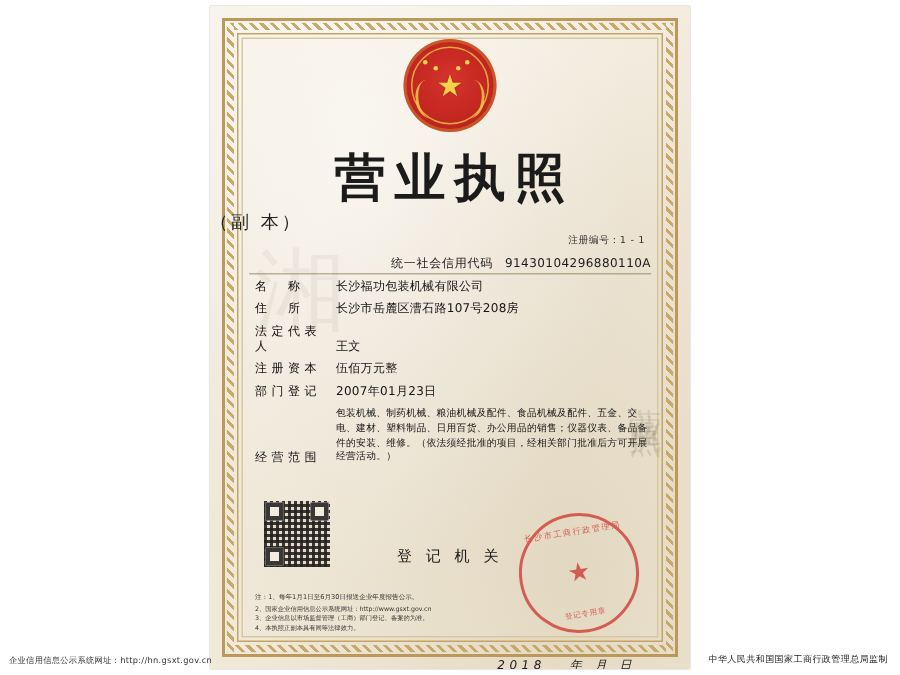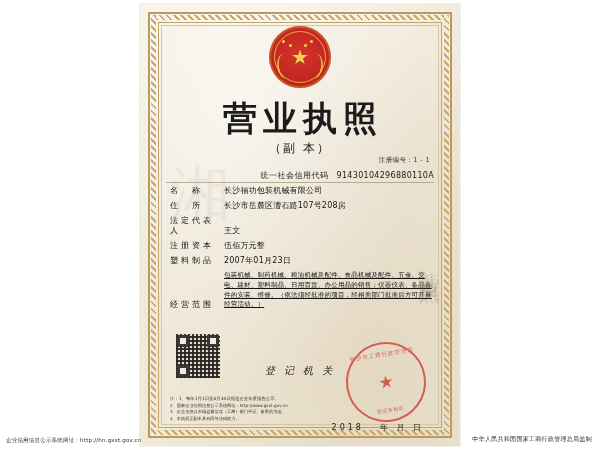--- a/index.html
+++ b/index.html
@@ -134,21 +134,20 @@
     font-size: 34px;
     font-weight: 700;
     letter-spacing: 6px;
     color: #1b1b1b;
     text-indent: 6px;
   }
   .subtitle {
     position: absolute;
     left: 0; right: 0;
     top: 136px;
-    text-align: center;
     font-size: 12px;
     color: #222;
     letter-spacing: 2px;
   }
   .regno {
     position: absolute;
     right: 30px;
     top: 152px;
     font-size: 6.5px;
     color: #333;
@@ -195,21 +194,21 @@
   .field .lbl {
     width: 54px;
     flex: 0 0 54px;
     letter-spacing: 3px;
     color: #111;
   }
   .field .val {
     flex: 1;
     letter-spacing: .2px;
   }
-  .field.scope .val { font-size: 6.5px; line-height: 1.5; text-decoration: underline; }
+  .field.scope .val { font-size: 6.5px; line-height: 1.5; }
   
   .qr {
     position: absolute;
     left: 36px;
     top: 330px;
     width: 44px;
     height: 44px;
     background:
       repeating-linear-gradient(0deg, #1a1a1a 0 2px, #f3ece0 2px 4px),
       repeating-linear-gradient(90deg, #1a1a1a 0 2px, #f3ece0 2px 4px);
@@ -228,21 +227,20 @@
   .qr .q.bl { left: 1px; bottom: 1px; }
   
   .registry {
     position: absolute;
     left: 0; right: 0;
     top: 360px;
     text-align: center;
     font-size: 10px;
     letter-spacing: 3px;
     color: #1a1a1a;
-    font-style: italic;
   }
   .seal {
     position: absolute;
     right: 34px;
     top: 338px;
     width: 76px;
     height: 76px;
     border-radius: 50%;
     border: 2.5px solid #cf3a33;
     opacity: .78;
@@ -268,24 +266,25 @@
     position: absolute;
     bottom: 7px; left: 0; right: 0;
     text-align: center;
     font-size: 5px;
     color: #cf3a33;
     letter-spacing: .5px;
   }
   .date-line {
     position: absolute;
     right: 36px;
-    top: 418px;
+    top: 434px;
     font-size: 8px;
     color: #1a1a1a;
     letter-spacing: 3px;
+    font-style: italic;
   }
   .date-line .y { margin-right: 16px; }
   
   .notes {
     position: absolute;
     left: 30px;
     top: 392px;
     width: 160px;
     font-size: 4.2px;
     line-height: 1.55;
@@ -376,21 +375,21 @@
       </div>
       <div class="field">
         <span class="lbl">法定代表人</span>
         <span class="val">王文</span>
       </div>
       <div class="field">
         <span class="lbl">注册资本</span>
         <span class="val">伍佰万元整</span>
       </div>
       <div class="field">
-        <span class="lbl">塑料制品</span>
+        <span class="lbl">部门登记</span>
         <span class="val">2007年01月23日</span>
       </div>
       <div class="field scope">
         <span class="lbl">经营范围</span>
         <span class="val">包装机械、制药机械、粮油机械及配件、食品机械及配件、五金、交电、建材、塑料制品、日用百货、办公用品的销售；仪器仪表、备品备件的安装、维修。（依法须经批准的项目，经相关部门批准后方可开展经营活动。）</span>
       </div>
     </div>
 
     <div class="qr">
       <span class="q tl"></span>

